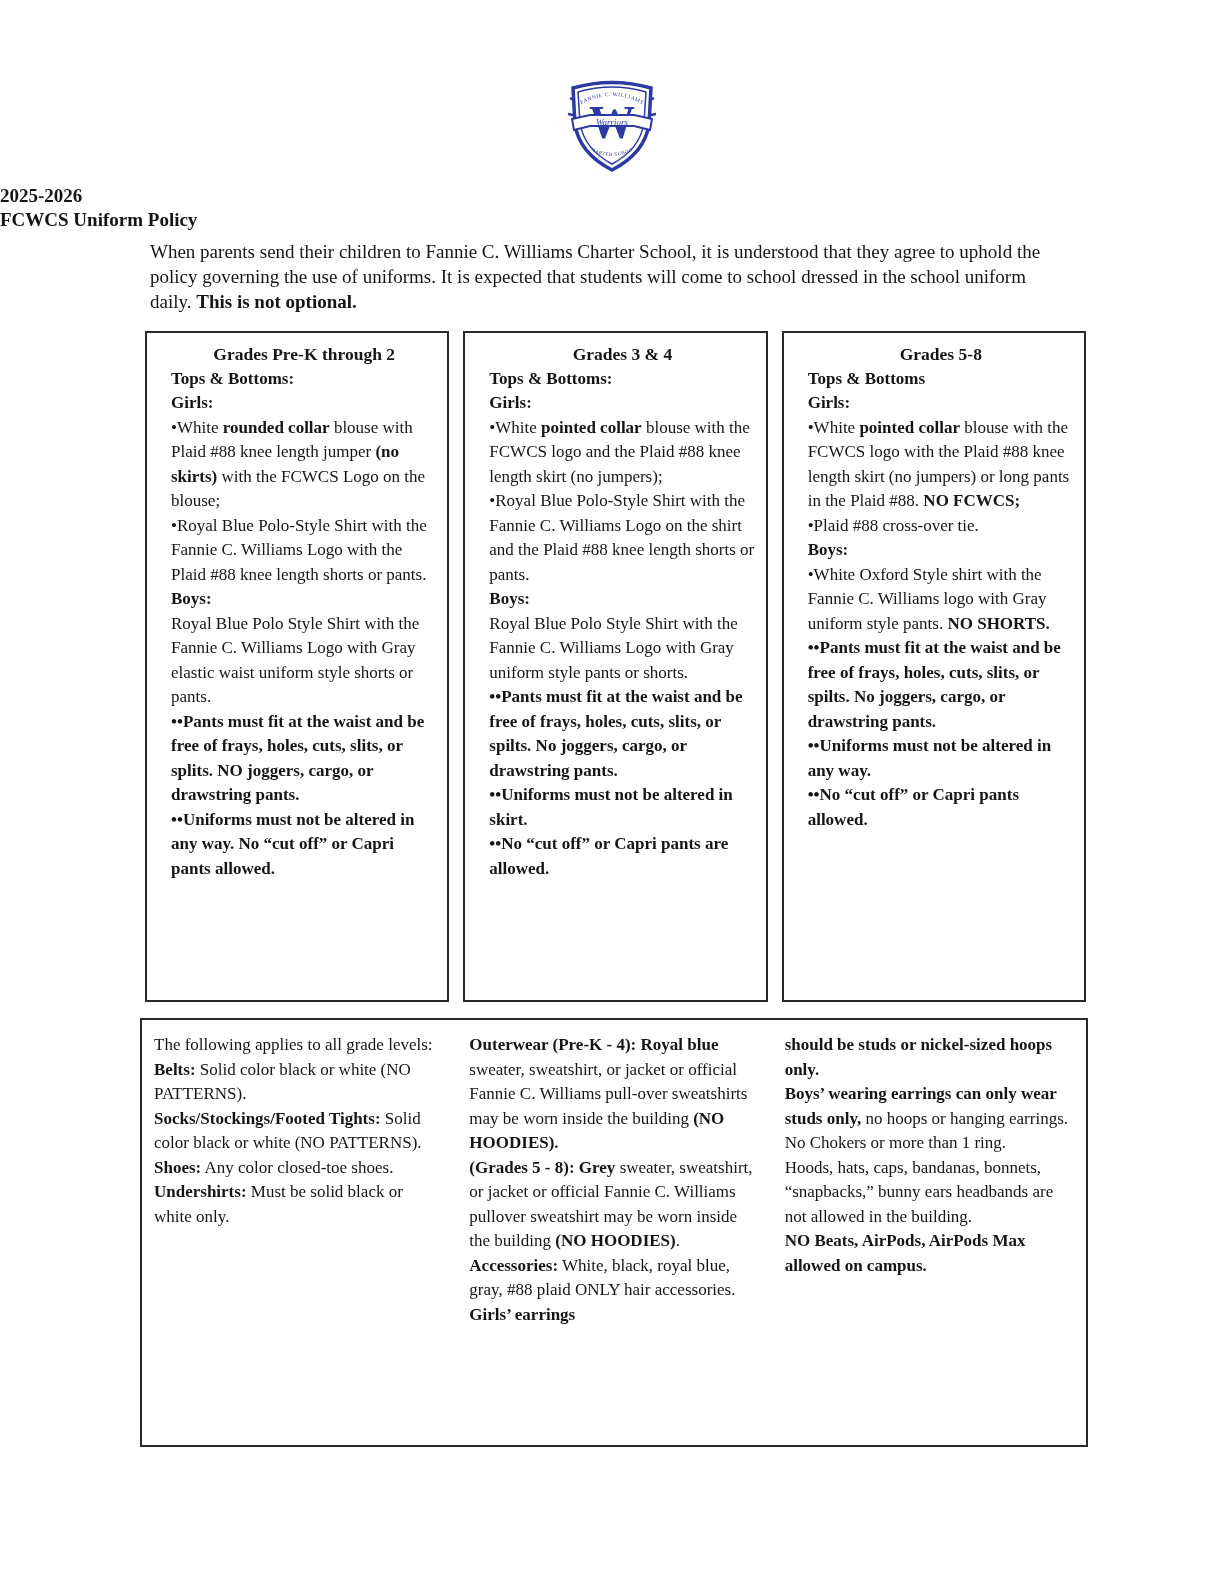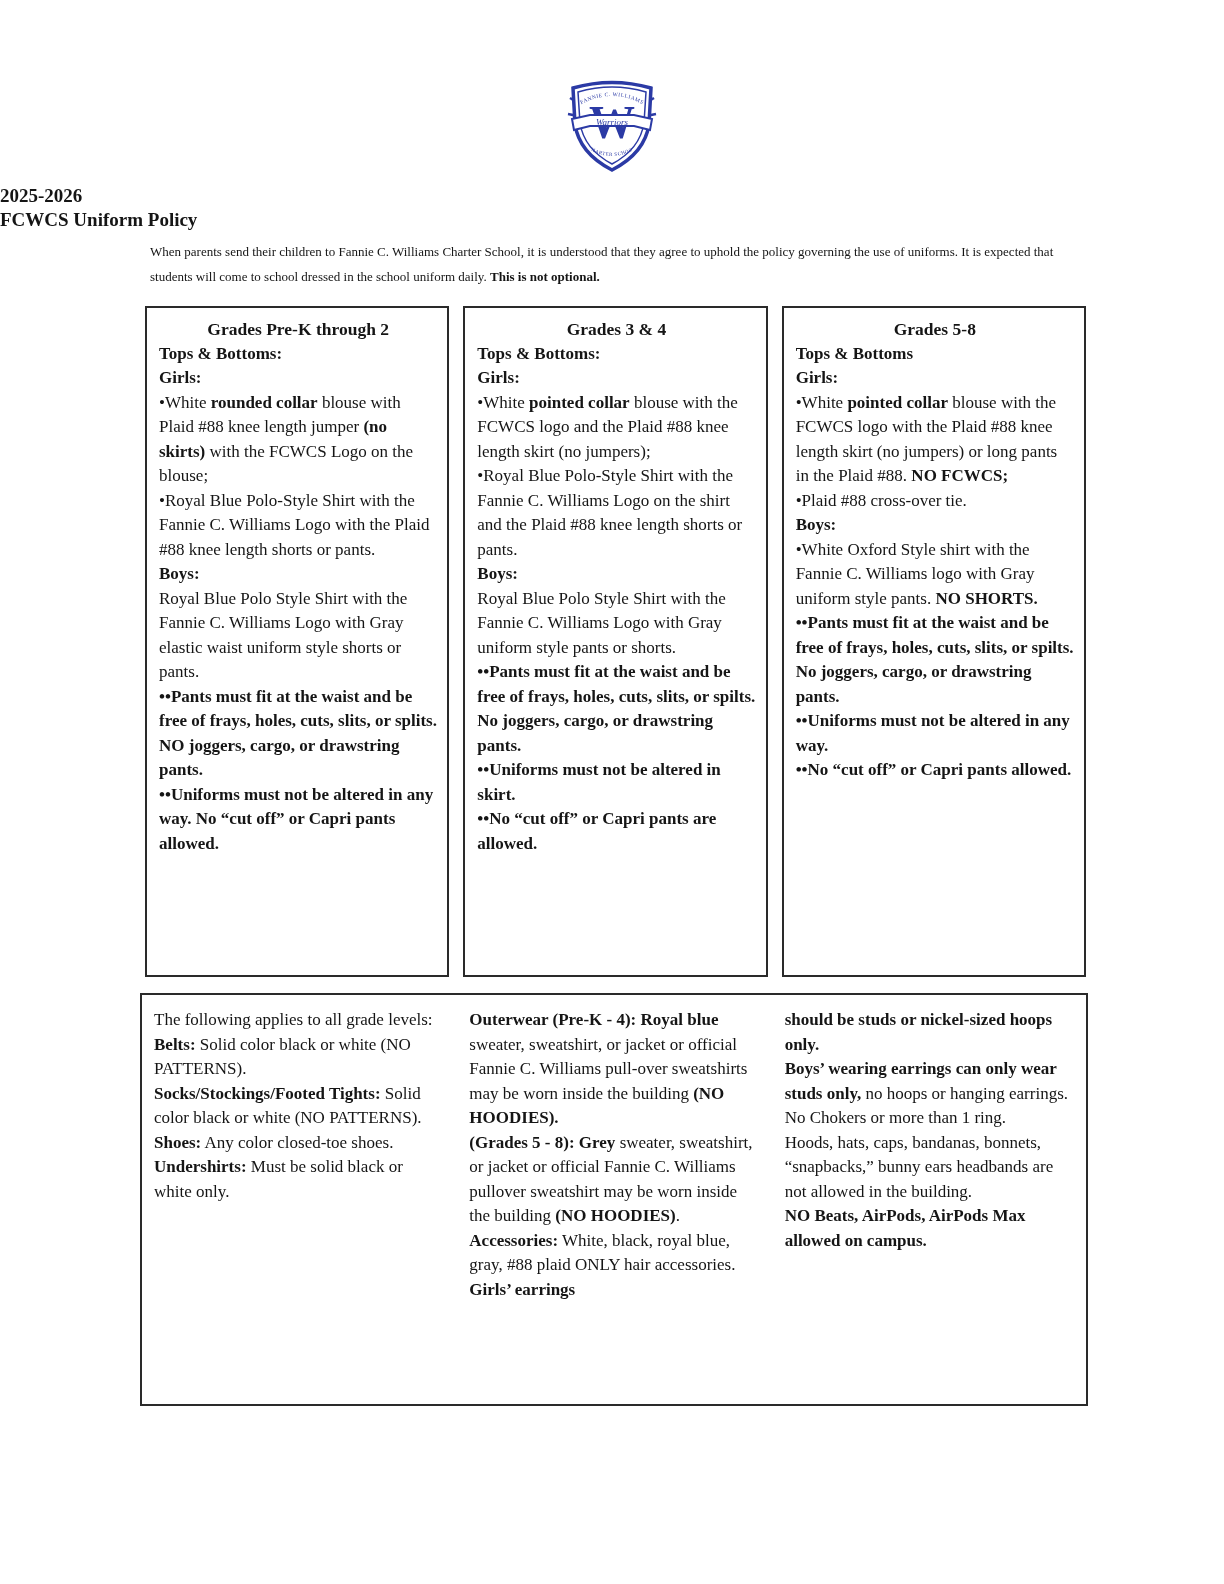--- a/index.html
+++ b/index.html
@@ -5,36 +5,36 @@
   html,body{margin:0;padding:0;}
   body{
     width:1224px;height:1584px;background:#ffffff;
     font-family:"Liberation Serif","DejaVu Serif",serif;
     color:#151515;position:relative;overflow:hidden;
   }
   .logo-wrap{width:96px;margin:74px auto 6px auto;}
   .title-block{margin-top:6px;}
   .title-line{font-weight:bold;font-size:19px;line-height:24px;}
   .intro{
-    margin:7px 158px 0 150px;font-size:13px;line-height:25px;text-align:left;
+    margin:7px 158px 0 150px;font-size:19px;line-height:25px;text-align:left;
   }
   .b{font-weight:bold;}
   .grade-row{
     display:flex;gap:14px;margin:17px 138px 0 145px;align-items:stretch;
   }
   .grade-box{
-    flex:1;border:2px solid #2a2a2a;padding:9px 10px 10px 12px;
+    flex:1;border:2px solid #2a2a2a;padding:9px 10px 10px 24px;
     font-size:17px;line-height:24.5px;min-height:648px;background:#fff;
   }
   .grade-heading{font-weight:bold;text-align:center;margin:0 0 0 0;font-size:17.5px;}
   .para{margin:0;}
   .para.sp{}
   .bottom-box{
     border:2px solid #2a2a2a;margin:16px 136px 0 140px;
-    padding:13px 12px 0 12px;display:flex;gap:26px;background:#fff;
+    padding:13px 12px 16px 12px;display:flex;gap:26px;background:#fff;
     min-height:396px;
   }
   .bottom-col{flex:1;font-size:17px;line-height:24.5px;}
   svg text{font-family:"Liberation Serif","DejaVu Serif",serif;}
 </style>
 </head>
 <body>
 
 <div class="logo-wrap">
   <svg width="96" height="100" viewBox="0 0 96 100">

